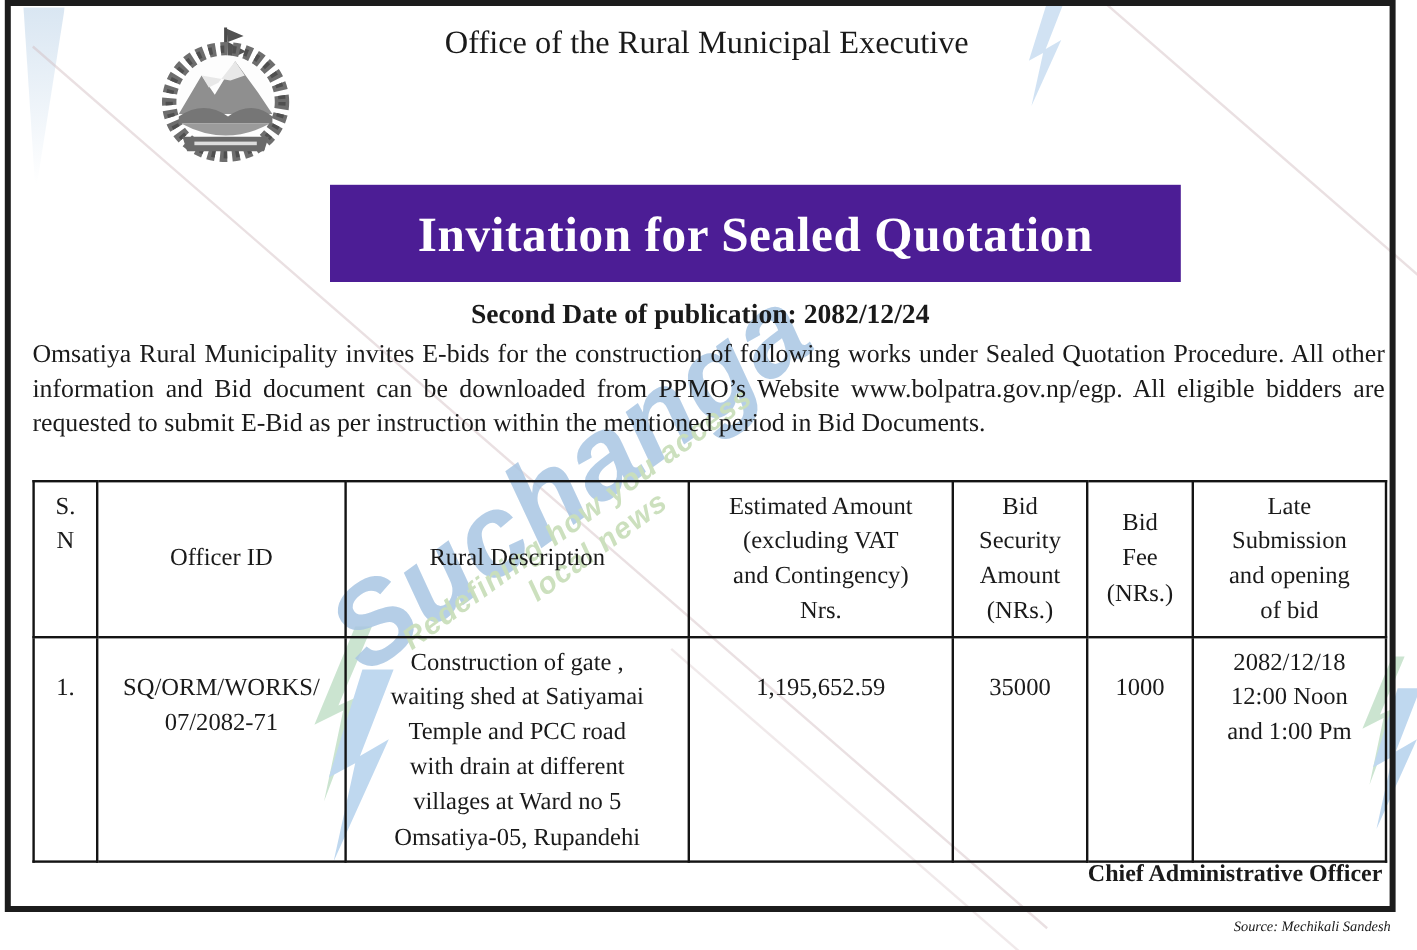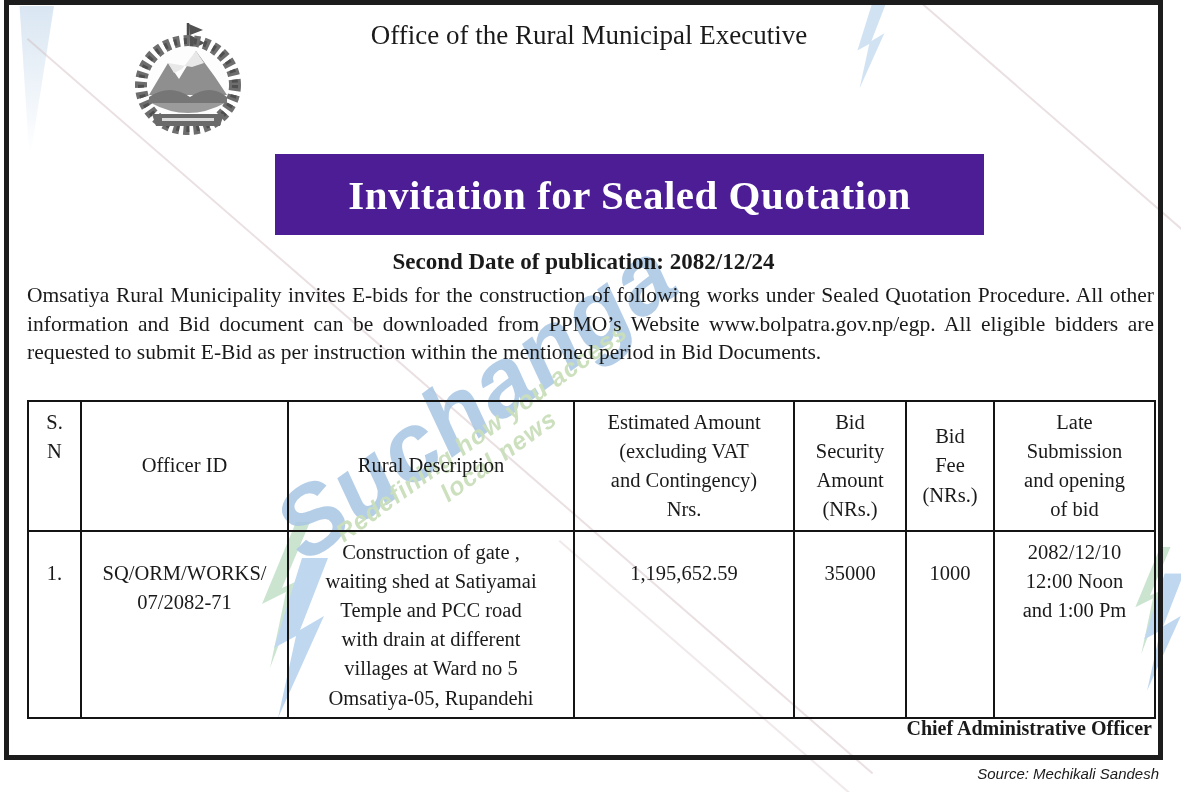--- a/index.html
+++ b/index.html
@@ -64,21 +64,21 @@
   .quote tr.hdr { height:130px; }
   .quote tr.datarow { height:187px; }
   .quote th { vertical-align:middle; }
   .quote th.vt { vertical-align:top; padding-top:6px; }
   .quote td { vertical-align:top;margin-top:37px; }
   .pt-lg { padding-top:27px !important; }
   .pt-sm { padding-top:6px  !important; }
   .signature { position:absolute; right:6px; top:712px; font-size:20px; font-weight:bold; }
   .source {
     position:absolute; right:22px; top:765px; z-index:1;
-    font-family:Liberation Sans, sans-serif; font-style:italic; font-size:15px;
+    font-family:Liberation Serif, serif; font-style:italic; font-size:12px;
   }
 </style>
 </head>
 <body>
 
 <div class="page">
 
   <div class="wm-layer">
     <div class="wm-tri"></div>
     <div class="diag d1"></div>
@@ -168,21 +168,21 @@
 07/2082-71</td>
             <td class="pt-sm">Construction of gate ,
 waiting shed at Satiyamai
 Temple and PCC road
 with drain at different
 villages at Ward no 5
 Omsatiya-05, Rupandehi</td>
             <td class="pt-lg">1,195,652.59</td>
             <td class="pt-lg">35000</td>
             <td class="pt-lg">1000</td>
-            <td class="pt-sm">2082/12/10
+            <td class="pt-sm">2082/12/18
 12:00 Noon
 and 1:00 Pm</td>
           </tr>
         </tbody>
       </table>
     </div>
 
     <div class="signature">Chief Administrative Officer</div>
   </div>
 

